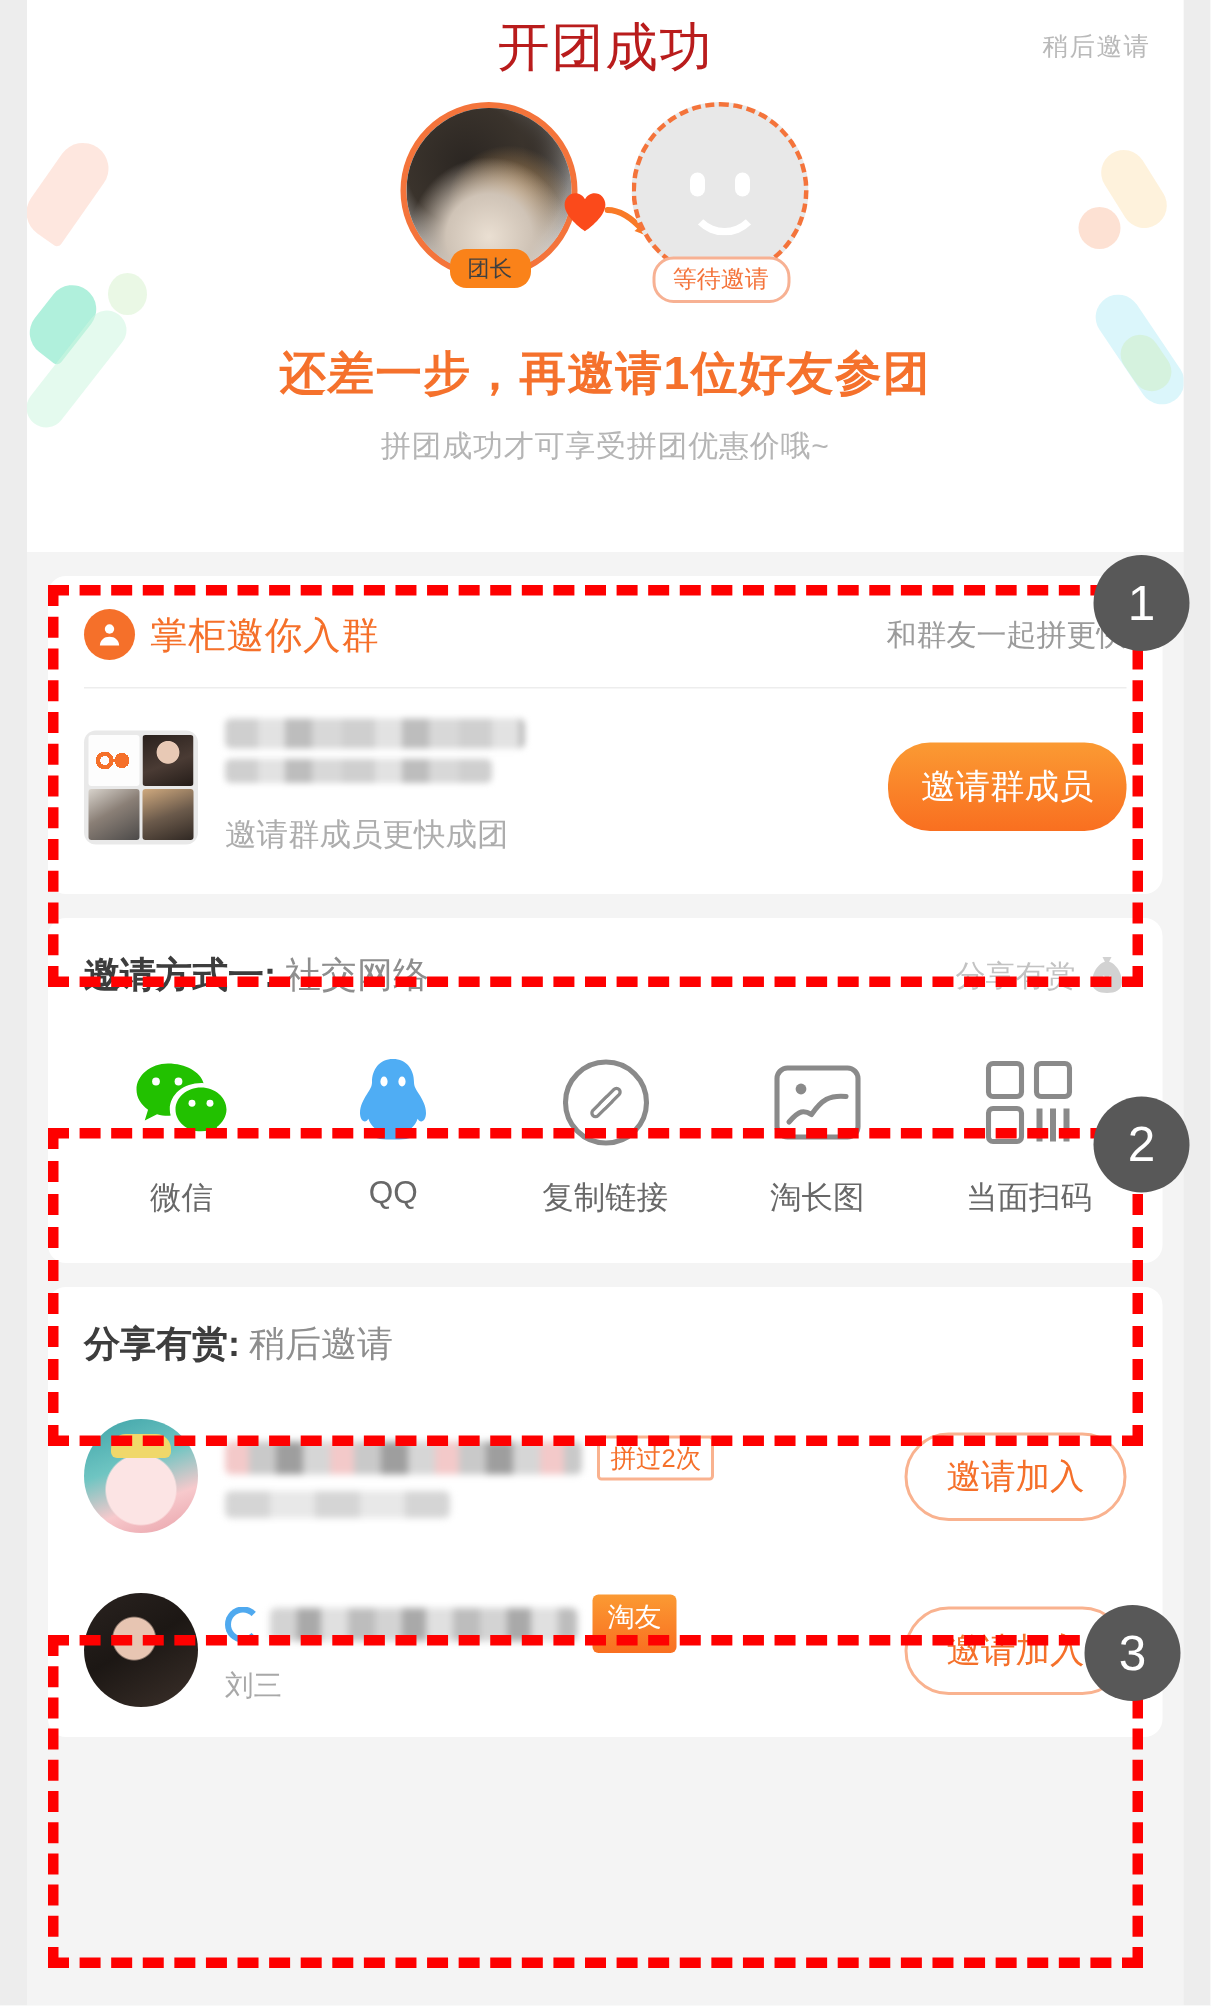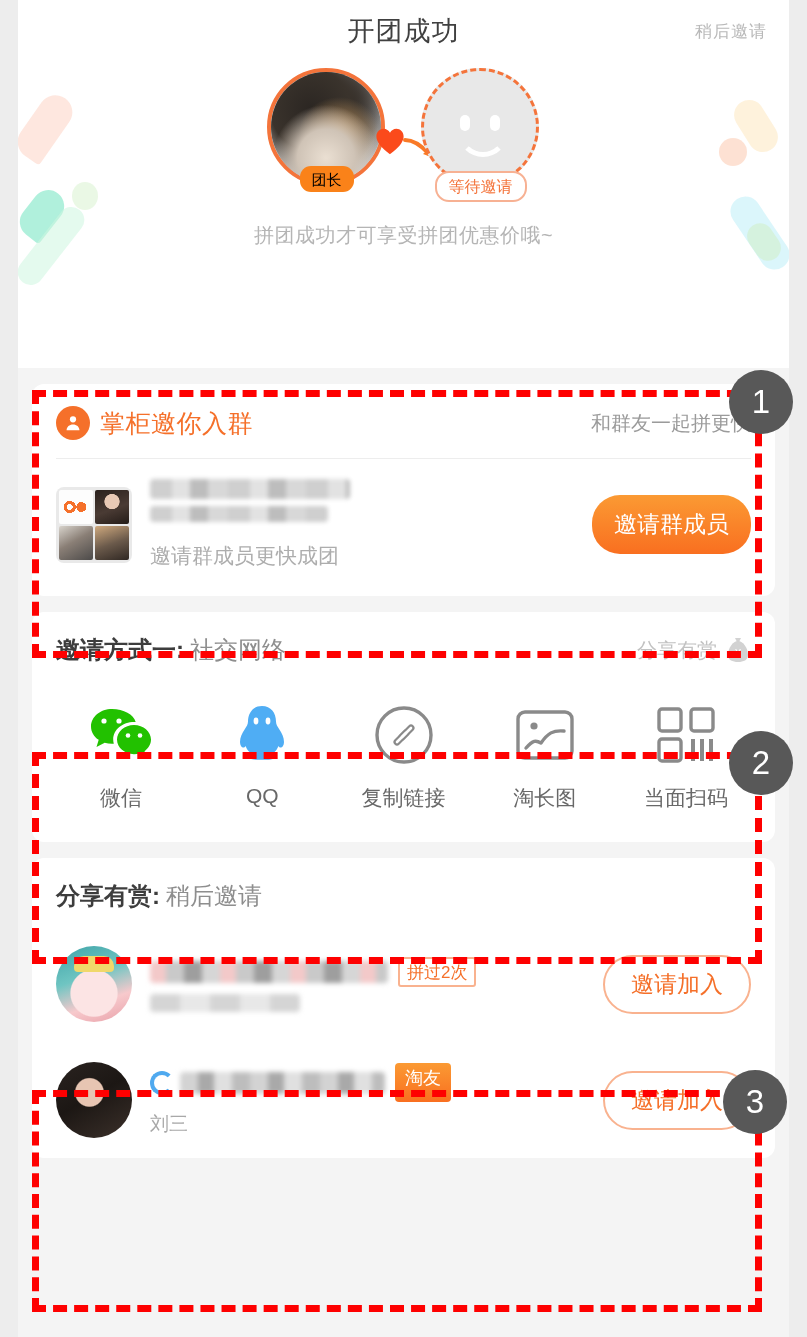--- a/index.html
+++ b/index.html
@@ -40,21 +40,21 @@
   .c5 { right:18px; top:98px;  width:30px;  height:56px;  background:#fde8bf; transform:rotate(-32deg); border-radius:16px;}
   .c6 { right:42px; top:138px; width:28px;  height:28px;  background:#fcc9ae; border-radius:50%;}
   .c7 { right:14px; top:192px; width:30px;  height:82px;  background:#bdeef7; transform:rotate(-34deg); border-radius:16px;}
   .c8 { right:12px; top:222px; width:26px;  height:40px;  background:#cfeec6; transform:rotate(-34deg); border-radius:14px;}
 
   .hero-top {
     position: relative;
     height: 62px;
     display: flex; align-items: center; justify-content: center;
   }
-  .hero-title { font-size: 27px; color: #404040; letter-spacing: 1px; }
+  .hero-title { font-size: 35px; color: #b91c1c; letter-spacing: 1px; }
   .hero-later {
     position: absolute; right: 22px; top: 50%; transform: translateY(-50%);
     font-size: 17px; color: #b9b9b9; letter-spacing: 1px;
   }
 
   .avatars {
     position: relative;
     height: 140px;
     display: flex; align-items: flex-start; justify-content: center;
     gap: 34px;
@@ -74,21 +74,21 @@
     background:
       radial-gradient(circle at 50% 78%, #eadfd2 0%, #cfc3b6 28%, rgba(207,195,182,0) 52%),
       radial-gradient(ellipse at 62% 56%, #c79a62 0%, rgba(199,154,98,0) 42%),
       radial-gradient(ellipse at 36% 34%, #2b2622 0%, #3a332c 40%, rgba(58,51,44,0) 70%),
       radial-gradient(ellipse at 70% 26%, #241f1b 0%, rgba(36,31,27,0) 62%),
       linear-gradient(180deg,#dcdcdc 0%,#d2d2d2 100%);
   }
   .leader-badge {
     position:absolute; left:50%; transform:translateX(-50%);
     bottom: 16px;
-    background:#fa8219; color:#000000;
+    background:#fa8219; color:#404040;
     font-size:15px; line-height:1;
     padding:6px 12px 5px; border-radius:11px;
     white-space:nowrap;
   }
 
   .heart {
     position:absolute; left:-46px; top:58px;
     width:30px; height:30px;
   }
   .arrow {
@@ -303,20 +303,21 @@
           </svg>
           <div class="wait-circle">
             <div class="eye l"></div>
             <div class="eye r"></div>
             <div class="smile"></div>
           </div>
           <div class="wait-pill">等待邀请</div>
         </div>
       </div>
 
+      <div class="hero-headline">还差一步，再邀请1位好友参团</div>
       <div class="hero-sub">拼团成功才可享受拼团优惠价哦~</div>
     </div>
 
     <div class="card">
       <div class="c1-head">
         <div class="c1-icon">
           <svg width="22" height="22" viewBox="0 0 24 24" fill="#fff">
             <circle cx="12" cy="8" r="3.4"></circle>
             <path d="M5 20c0-3.9 3.1-6.4 7-6.4s7 2.5 7 6.4z"></path>
           </svg>

